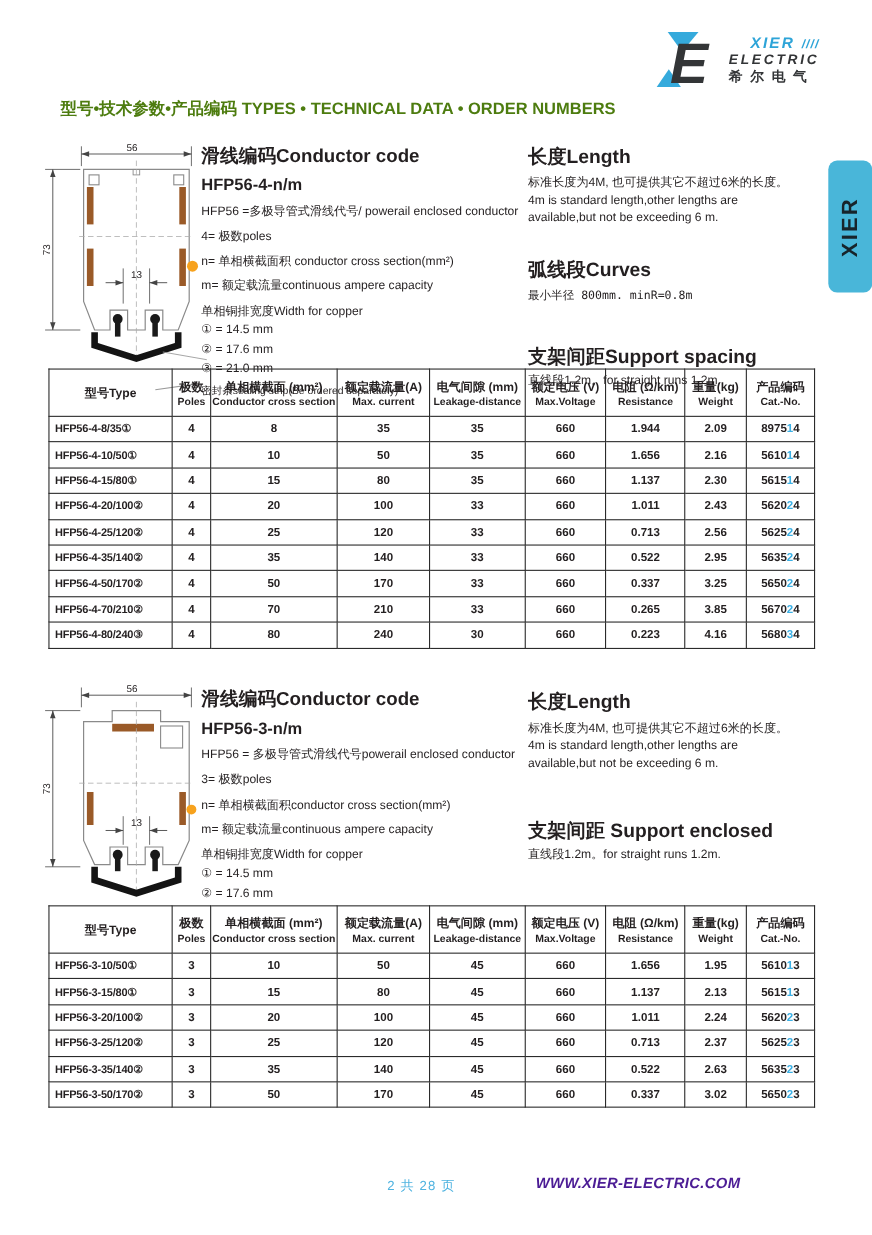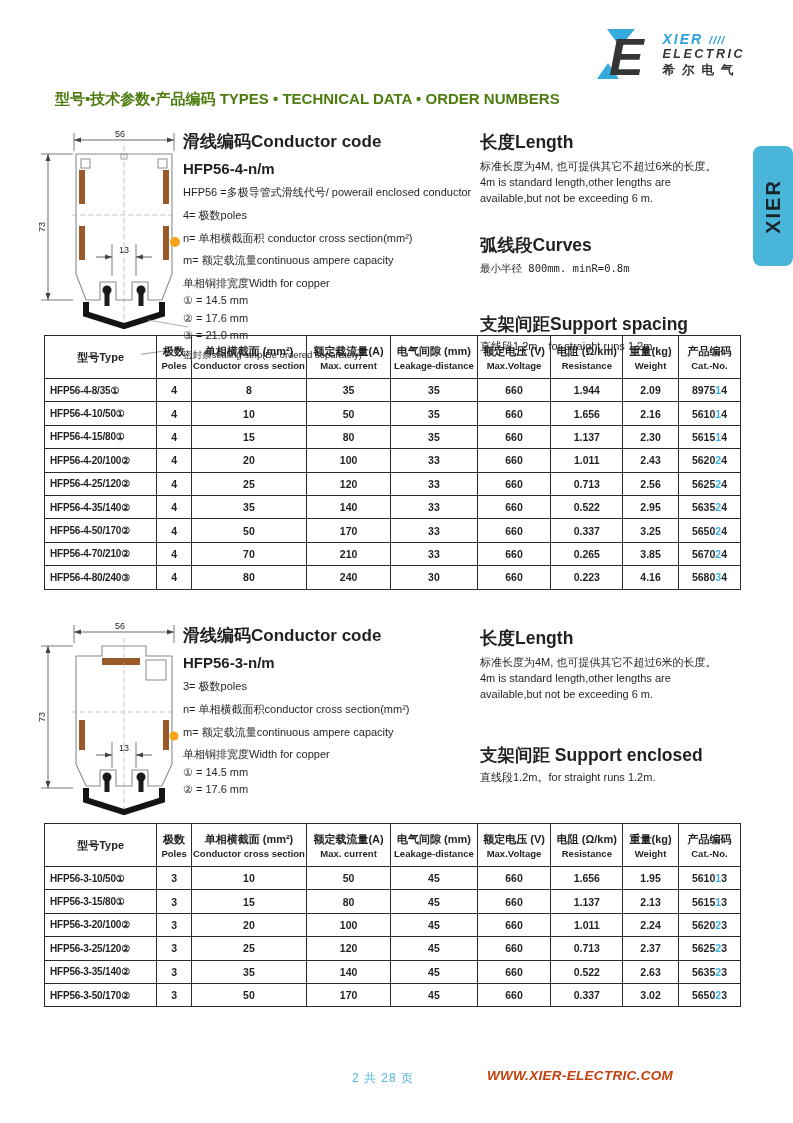--- a/index.html
+++ b/index.html
@@ -4,21 +4,21 @@
 <style>
   * { box-sizing: border-box; margin: 0; padding: 0; }
   html,body { background:#e8e8e8; }
   body { font-family: "Liberation Sans", sans-serif; color:#231f20; }
   .page { position:relative; width:793px; height:1123px; background:#ffffff; margin:0 auto; overflow:hidden; }
 
   
   .logo { position:absolute; top:26px; right:48px; display:flex; align-items:center; gap:6px; }
   .logo-mark { width:62px; height:56px; }
   .logo-text { display:flex; flex-direction:column; line-height:1.15; }
-  .logo-brand { color:#2da4d8; font-weight:bold; font-style:italic; font-size:14px; letter-spacing:2px; }
+  .logo-brand { color:#2da4d8; font-weight:bold; font-style:italic; font-size:14px; letter-spacing:2px;text-align:right; }
   .logo-brand .slashes { font-size:11px; letter-spacing:1px; }
   .logo-electric { color:#333537; font-weight:bold; font-style:italic; font-size:12.5px; letter-spacing:2.5px; }
   .logo-cn { color:#333537; font-weight:bold; font-size:12.5px; letter-spacing:7px; margin-top:1px; }
 
   
   .page-title { position:absolute; left:55px; top:90px; font-size:15px; font-weight:bold; color:#4d7c0f; white-space:nowrap; }
 
   
   .side-tab { position:absolute; left:753px; top:146px; width:40px; height:120px; background:#49b6d9; border-radius:8px; display:flex; align-items:center; justify-content:center; }
   .side-tab span { transform:rotate(-90deg); font-size:20px; font-weight:bold; color:#17242b; letter-spacing:2px; }
@@ -58,21 +58,21 @@
   table.data th, table.data td { border:1.2px solid #2b2b2b; overflow:hidden; }
   table.data thead th { height:43px; text-align:center; vertical-align:middle; padding:1px 1px; }
   table.data thead .h1 { font-size:11px; font-weight:bold; }
   table.data thead .h2 { font-size:9.5px; font-weight:bold; margin-top:1px; }
   table.data tbody td { height:23.4px; text-align:center; font-weight:bold; font-size:10.5px; }
   table.data tbody td.c-type { text-align:left; padding-left:5px; font-size:10px; letter-spacing:-0.2px; }
   .cyan { color:#3bb0e5; }
 
   
   .footer-page { position:absolute; left:352px; top:1070px; font-size:12px; color:#4fb3e0; letter-spacing:1px; }
-  .footer-site { position:absolute; left:487px; top:1068px; font-size:13.5px; font-weight:bold; font-style:italic; color:#c2410c; letter-spacing:0.3px; }
+  .footer-site { position:absolute; left:487px; top:1068px; font-size:13.5px; font-weight:bold; font-style:italic; color:#4c1d95; letter-spacing:0.3px; }
 </style>
 </head>
 <body>
 
 <div class="page">
 
   <div class="logo">
     <svg class="logo-mark" viewBox="0 0 62 56">
       <polygon points="12,3 40,3 25,21" fill="#35aadc"></polygon>
       <polygon points="13,37 24,53 2,53" fill="#35aadc"></polygon>
@@ -361,20 +361,21 @@
     <rect x="78.5" y="159" width="5" height="15" fill="#1a1a1a"></rect>
     <rect x="112.5" y="159" width="5" height="15" fill="#1a1a1a"></rect>
 
     <polyline points="60,170 60,182 98,194 136,182 136,170" fill="none" stroke="#141414" stroke-width="6"></polyline>
     <circle cx="148" cy="118" r="4.5" fill="#f7a21d"></circle>
   </svg>
 
   <div class="sec-text sec2-text">
     <div class="h-code">滑线编码Conductor code</div>
     <div class="h-model">HFP56-3-n/m</div>
+    <div class="sec-line">HFP56 = 多极导管式滑线代号powerail enclosed conductor</div>
     <div class="sec-line">3= 极数poles</div>
     <div class="sec-line">n= 单相横截面积conductor cross section(mm²)</div>
     <div class="sec-line">m= 额定载流量continuous ampere capacity</div>
     <div class="sec-line">单相铜排宽度Width for copper</div>
     <div class="sec-line tight">① = 14.5 mm</div>
     <div class="sec-line tight">② = 17.6 mm</div>
   </div>
 
   <div class="right-col rc2">
     <div class="h-right">长度Length</div>

